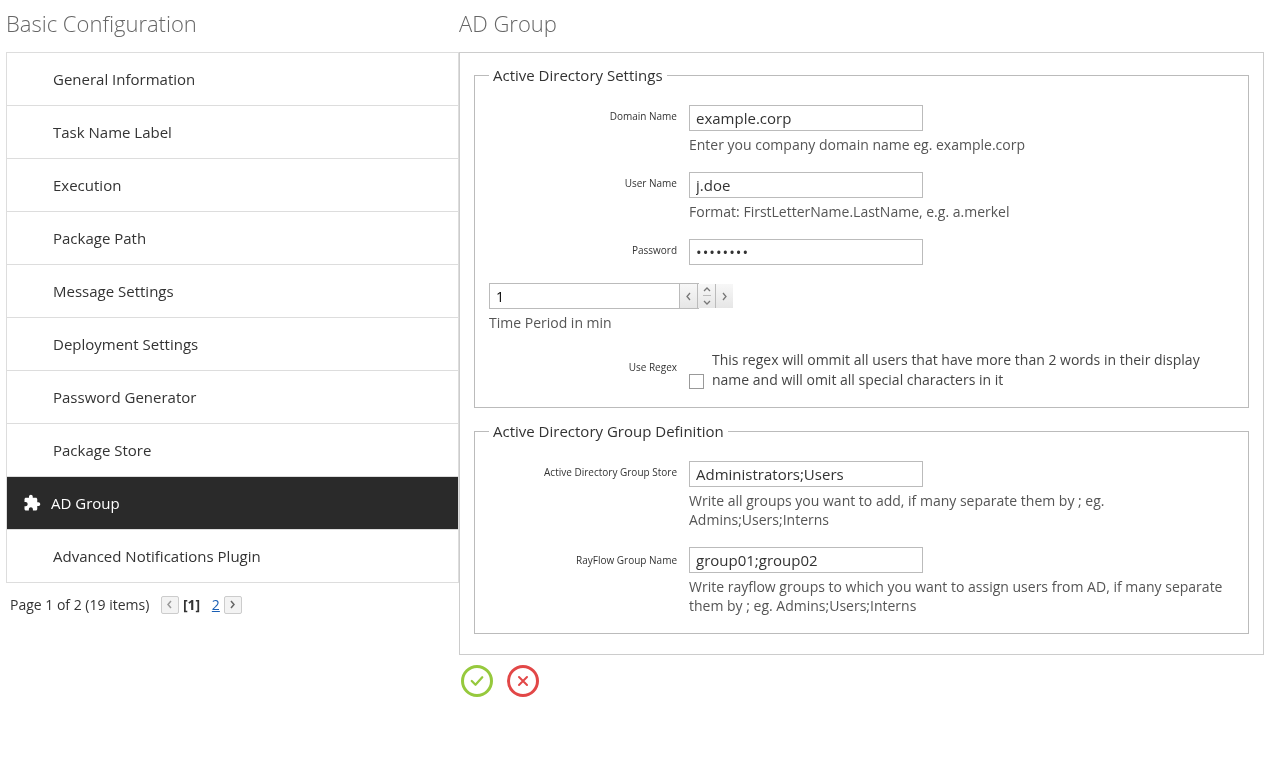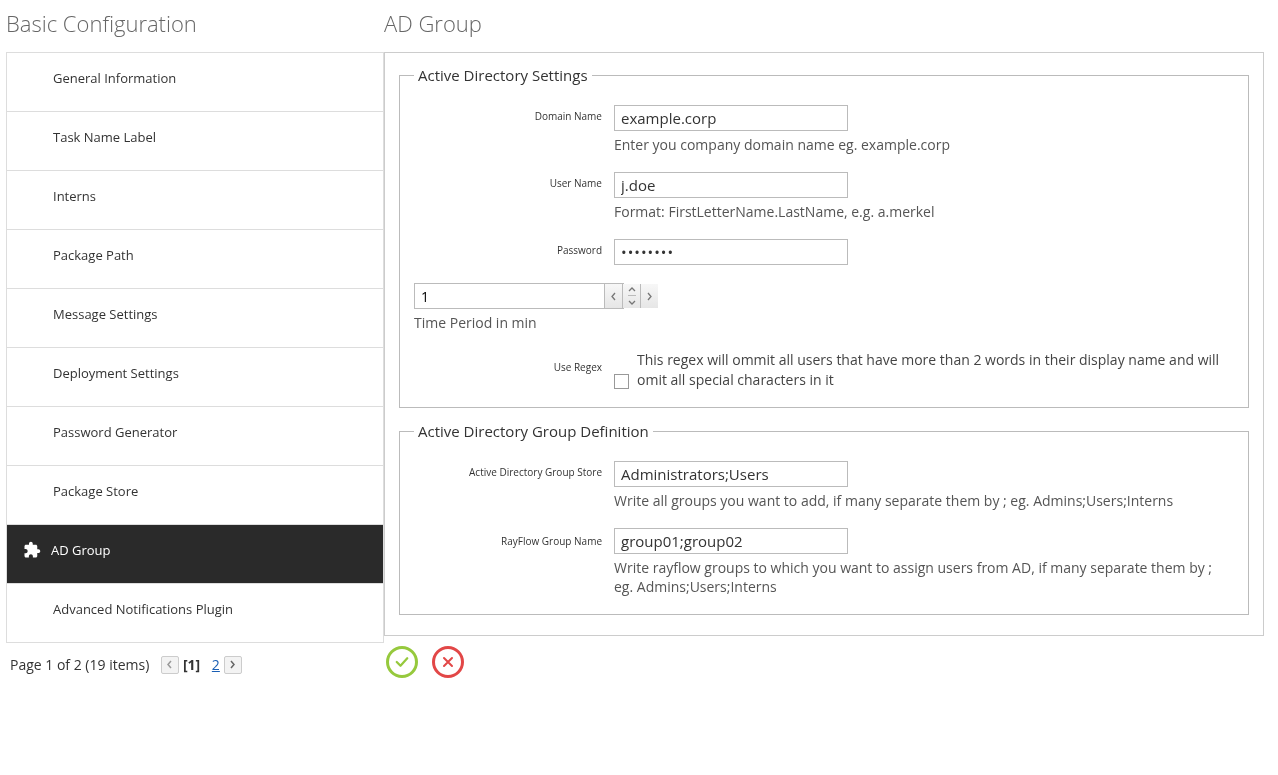--- a/index.html
+++ b/index.html
@@ -8,41 +8,41 @@
       font-size: 14px;
       color: #333;
       background: #fff;
       padding: 0;
     }
     .container {
       display: flex;
       width: 1278px;
     }
     .left-panel {
-      width: 384px;
+      width: 459px;
       padding-left: 6px;
     }
     .right-panel {
       flex: 1;
       padding-right: 14px;
     }
     .panel-title {
       font-size: 22px;
       font-weight: 300;
       color: #666;
       padding: 8px 0 14px 0;
     }
     .sidebar {
       border: 1px solid #ddd;
       border-bottom: none;
     }
     .sidebar-item {
       border-bottom: 1px solid #ddd;
-      padding: 16px 16px 24px 46px;
-      font-size: 13px;
+      padding: 16px 16px 16px 46px;
+      font-size: 15px;
       color: #333;
       background: #fff;
       cursor: pointer;
     }
     .sidebar-item.active {
       background: #2a2a2a;
       color: #fff;
       padding-left: 16px;
       display: flex;
       align-items: center;
@@ -220,21 +220,21 @@
   </style>
 </head>
 <body>
 
 <div class="container">
   <div class="left-panel">
     <div class="panel-title">Basic Configuration</div>
     <div class="sidebar">
       <div class="sidebar-item"><span>General Information</span></div>
       <div class="sidebar-item"><span>Task Name Label</span></div>
-      <div class="sidebar-item"><span>Interns</span></div>
+      <div class="sidebar-item"><span>Execution</span></div>
       <div class="sidebar-item"><span>Package Path</span></div>
       <div class="sidebar-item"><span>Message Settings</span></div>
       <div class="sidebar-item"><span>Deployment Settings</span></div>
       <div class="sidebar-item"><span>Password Generator</span></div>
       <div class="sidebar-item"><span>Package Store</span></div>
       <div class="sidebar-item active">
         <span class="puzzle-icon">
           <svg viewBox="0 0 24 24" width="18" height="18" fill="#fff">
               <path d="M20.5 11H19V7c0-1.1-.9-2-2-2h-4V3.5C13 2.1 11.9 1 10.5 1S8 2.1 8 3.5V5H4c-1.1 0-2 .9-2 2v3.8h1.5c1.5 0 2.7 1.2 2.7 2.7S5 16.2 3.5 16.2H2V20c0 1.1.9 2 2 2h3.8v-1.5c0-1.5 1.2-2.7 2.7-2.7s2.7 1.2 2.7 2.7V22H17c1.1 0 2-.9 2-2v-4h1.5c1.4 0 2.5-1.1 2.5-2.5S21.9 11 20.5 11z"></path>
             </svg>

